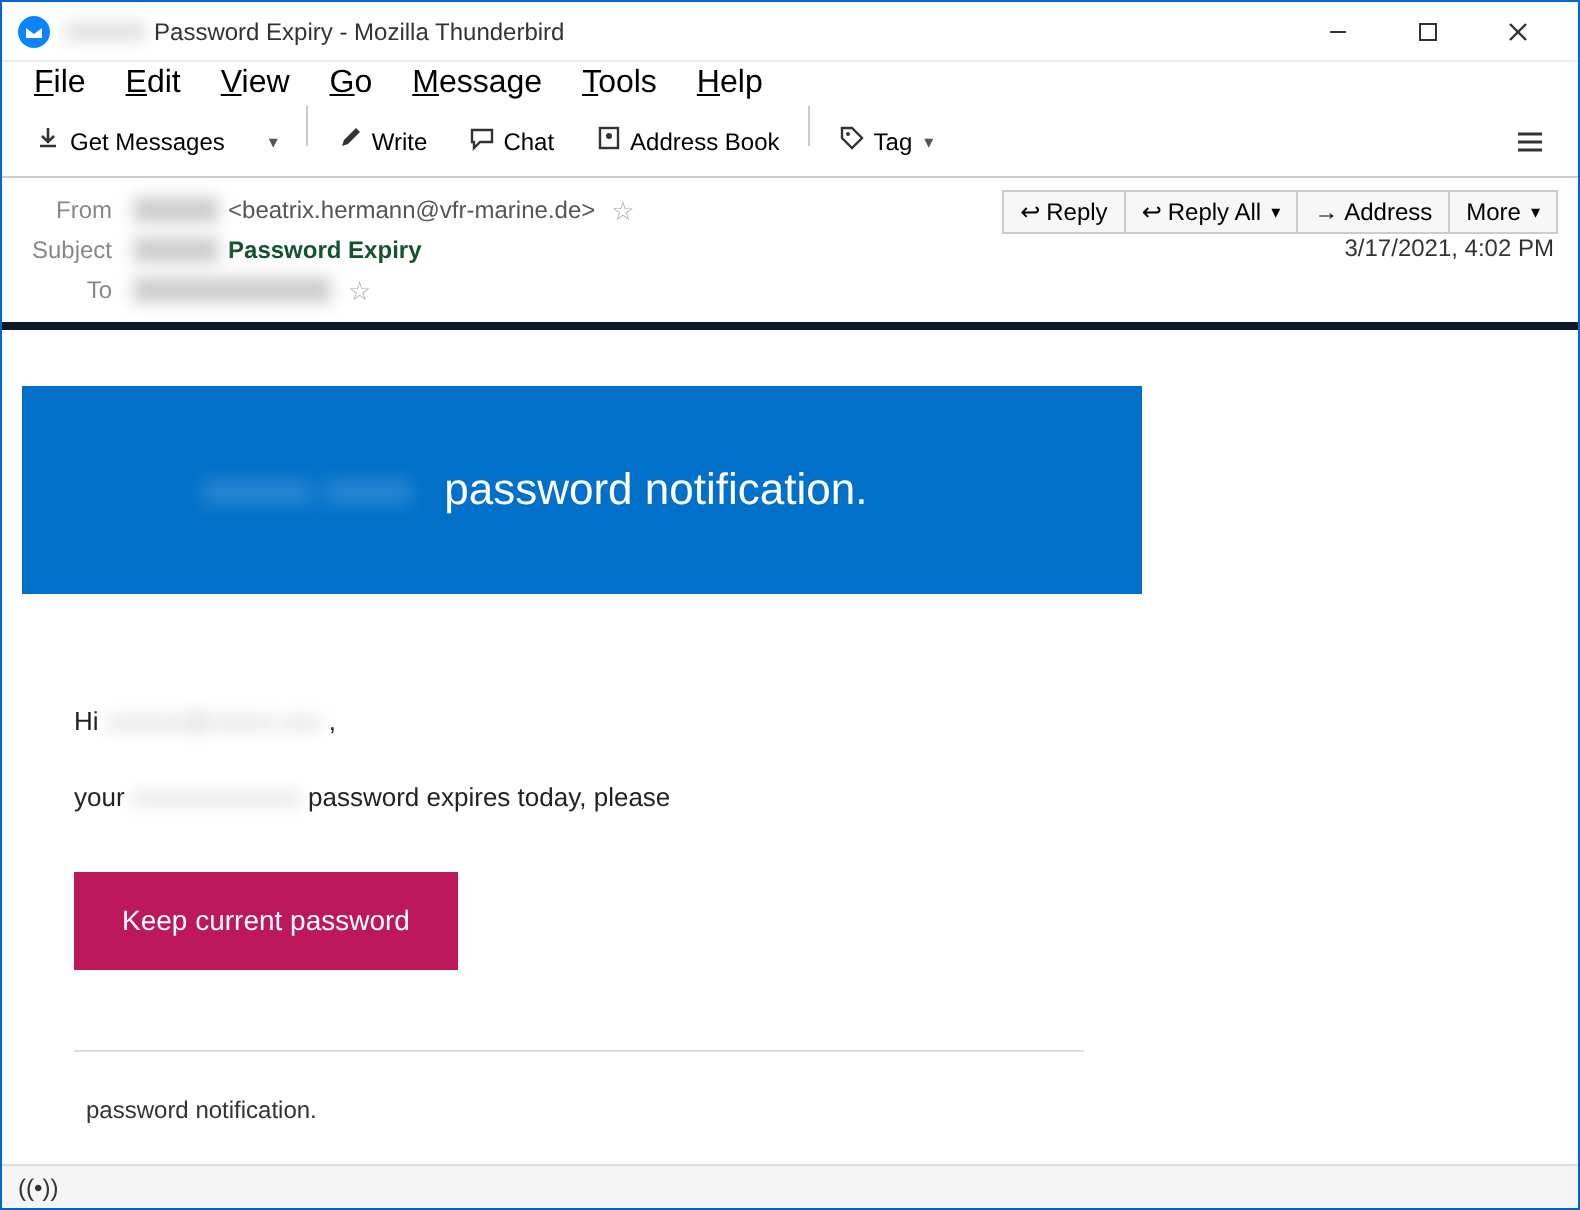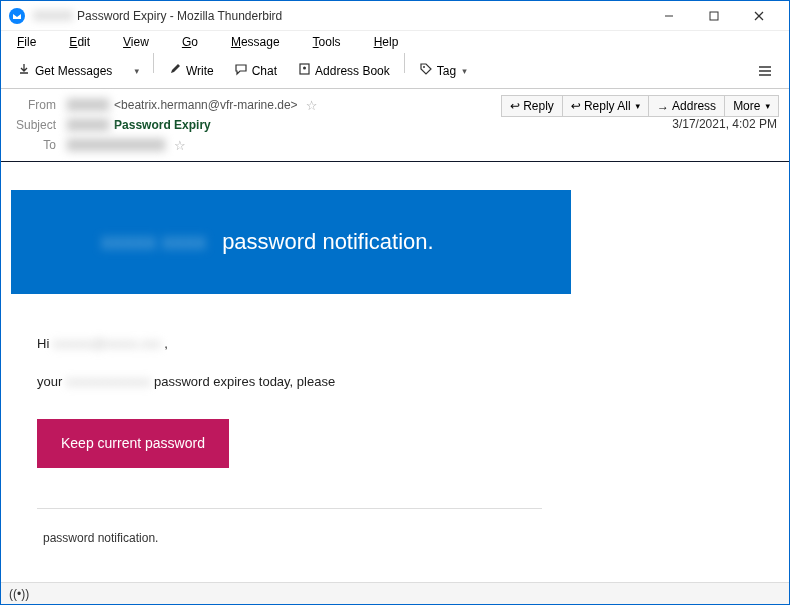--- a/index.html
+++ b/index.html
@@ -9,50 +9,50 @@
 .titlebar { height: 30px; background: #fff; display: flex; align-items: center; padding: 12px 8px; border-bottom: 1px solid #eee; }
 .titlebar .app-icon { width: 16px; height: 16px; background: #0a84ff; border-radius: 50%; margin-right: 8px; display: flex; align-items: center; justify-content: center; }
 .titlebar .app-icon svg { width: 10px; height: 10px; }
 .titlebar .title-text { font-size: 12px; color: #333; filter: blur(0); }
 .titlebar .title-blur { filter: blur(4px); color: #888; }
 .titlebar .spacer { flex: 1; }
 .titlebar .win-controls { display: flex; gap: 0; }
 .titlebar .win-btn { width: 45px; height: 30px; display: flex; align-items: center; justify-content: center; font-size: 14px; color: #333; cursor: pointer; }
 
 
-.menubar { height: 22px; display: flex; align-items: center; padding: 0 8px; gap: 17px; font-size: 12px; }
+.menubar { height: 22px; display: flex; align-items: center; padding: 0 8px; gap: 4px; font-size: 16px; }
 .menubar .menu-item { padding: 2px 8px; cursor: pointer; }
 .menubar .menu-item .underline { text-decoration: underline; }
 
 
 .toolbar { height: 36px; display: flex; padding: 0 8px; border-bottom: 1px solid #ccc; gap: 4px; }
 .toolbar .tb-btn { display: flex; align-items: center; gap: 4px; padding: 4px 8px; font-size: 12px; cursor: pointer; border-radius: 2px; }
 .toolbar .tb-sep { width: 1px; height: 20px; background: #ccc; margin: 0 2px; }
 .toolbar .chevron { font-size: 9px; color: #555; margin-left: 2px; }
 .toolbar .menu-right { margin-left: auto; }
 
 
-.header-panel { padding: 6px 10px; border-bottom: 1px solid #0f172a; position: relative; }
+.header-panel { padding: 6px 10px; border-bottom: 4px solid #0f172a; position: relative; }
 .header-row { display: flex; align-items: center; font-size: 12px; color: #555; padding: 2px 0; min-height: 20px; }
 .header-label { width: 45px; text-align: right; margin-right: 10px; color: #888; }
 .header-value { display: flex; align-items: center; gap: 4px; }
 .blurred { filter: blur(4px); color: #999; background: #ddd; border-radius: 2px; padding: 0 2px; }
 .star { color: #aaa; margin-left: 4px; cursor: pointer; font-size: 13px; }
 .subject-bold { font-weight: 600; color: #14532d; }
 .header-actions { position: absolute; top: 6px; right: 10px; display: flex; gap: 0; }
 .header-actions .hdr-btn { display: flex; align-items: center; gap: 3px; padding: 3px 8px; font-size: 12px; border: 1px solid #ccc; border-left: none; cursor: pointer; background: #f7f7f7; }
 .header-actions .hdr-btn:first-child { border-left: 1px solid #ccc; }
 .header-actions .chev { font-size: 9px; margin-left: 2px; }
 .datetime { position: absolute; top: 28px; right: 12px; font-size: 12px; color: #333; }
 
 
 .message-body { padding: 0 10px 10px 10px; height: calc(100% - 30px - 22px - 36px - 78px - 22px); overflow: hidden; }
 .banner { background: #0070c9; color: #fff; font-size: 22px; height: 104px; display: flex; align-items: center; padding-left: 90px; margin-top: 28px; width: 560px; }
 .banner .banner-blur { filter: blur(5px); color: #7fb8e0; margin-right: 16px; }
-.body-content { padding: 40px 20px 0 26px; font-size: 13px; color: #222; line-height: 1.5; }
+.body-content { padding: 40px 20px 0 26px; font-size: 13px; color: #222; line-height: 1.5; margin-top: 14px; }
 .body-content p { margin-bottom: 18px; }
 .body-content .inline-blur { display: inline-block; filter: blur(4px); color: #bbb; }
 .keep-btn { display: inline-block; background: #be185d; color: #fff; padding: 14px 24px; font-size: 14px; margin-top: 10px; margin-bottom: 30px; cursor: pointer; }
 .hr { border: none; border-top: 1px solid #ddd; margin: 10px 0 20px 0; width: 70%; }
 .footer-note { font-size: 12px; color: #333; padding-left: 6px; }
 
 
 .statusbar { position: absolute; bottom: 0; left: 0; right: 0; height: 22px; background: #f5f5f5; border-top: 1px solid #ddd; display: flex; align-items: center; padding: 0 8px; }
 .statusbar .wifi-icon { font-size: 12px; color: #333; }
 

